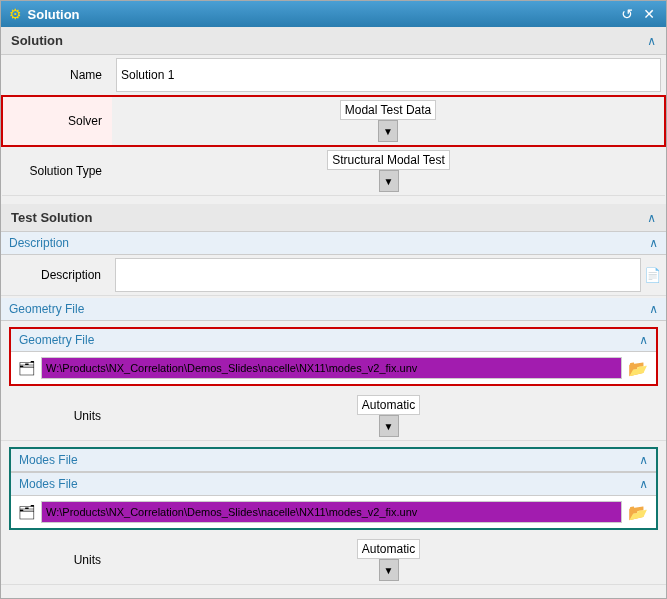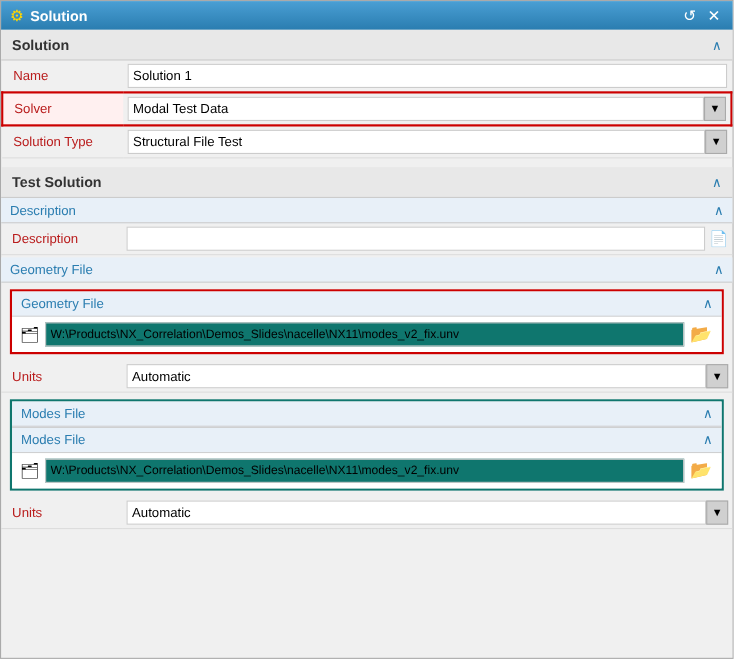--- a/index.html
+++ b/index.html
@@ -81,39 +81,41 @@
     .form-table {
       width: 100%;
       border-collapse: collapse;
     }
     .form-row {
       border-bottom: 1px solid #ddd;
     }
     .form-label {
       padding: 5px 10px;
       width: 110px;
-      color: #b91c1c;
+      color: #000000;
       vertical-align: middle;
       white-space: nowrap;
+      text-align: right;
     }
     .form-field {
       padding: 3px 4px;
       vertical-align: middle;
     }
     .form-field input[type="text"] {
       width: 100%;
       border: 1px solid #ccc;
       padding: 2px 4px;
       font-size: 12px;
-      height: 22px;
+      height: 34px;
       background: white;
     }
     .form-field-select {
       display: flex;
       align-items: center;
+      flex-direction: column;
     }
     .select-value {
       flex: 1;
       border: 1px solid #ccc;
       padding: 2px 4px;
       height: 22px;
       background: white;
       font-size: 12px;
       display: flex;
       align-items: center;
@@ -153,21 +155,21 @@
       align-items: center;
       justify-content: center;
       font-size: 14px;
     }
     .file-path-input {
       flex: 1;
       border: 1px solid #ccc;
       padding: 2px 4px;
       font-size: 11px;
       height: 22px;
-      background: #0f766e;
+      background: #a21caf;
     }
     .folder-icon-btn {
       width: 24px;
       height: 24px;
       display: flex;
       align-items: center;
       justify-content: center;
       cursor: pointer;
       font-size: 16px;
     }
@@ -235,21 +237,21 @@
             <div class="select-value">Modal Test Data</div>
             <div class="select-arrow">▼</div>
           </div>
         </td>
       </tr>
 
       <tr class="form-row">
         <td class="form-label">Solution Type</td>
         <td class="form-field">
           <div class="form-field-select">
-            <div class="select-value">Structural File Test</div>
+            <div class="select-value">Structural Modal Test</div>
             <div class="select-arrow">▼</div>
           </div>
         </td>
       </tr>
 
     </tbody>
       </table>
 
     <div class="section-header" style="margin-top: 8px;">
       <span class="section-header-title">Test Solution</span>

